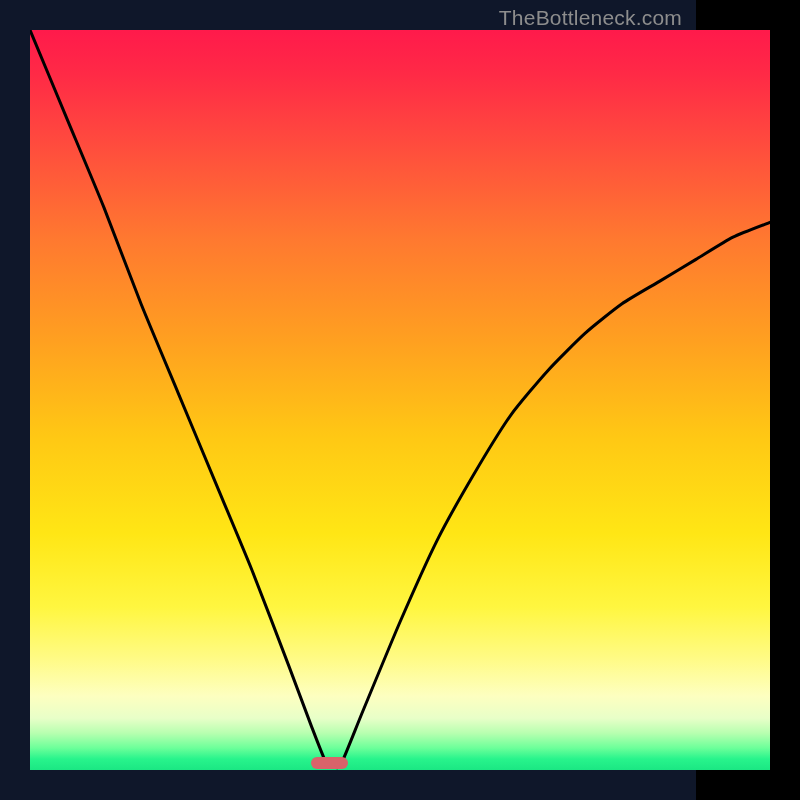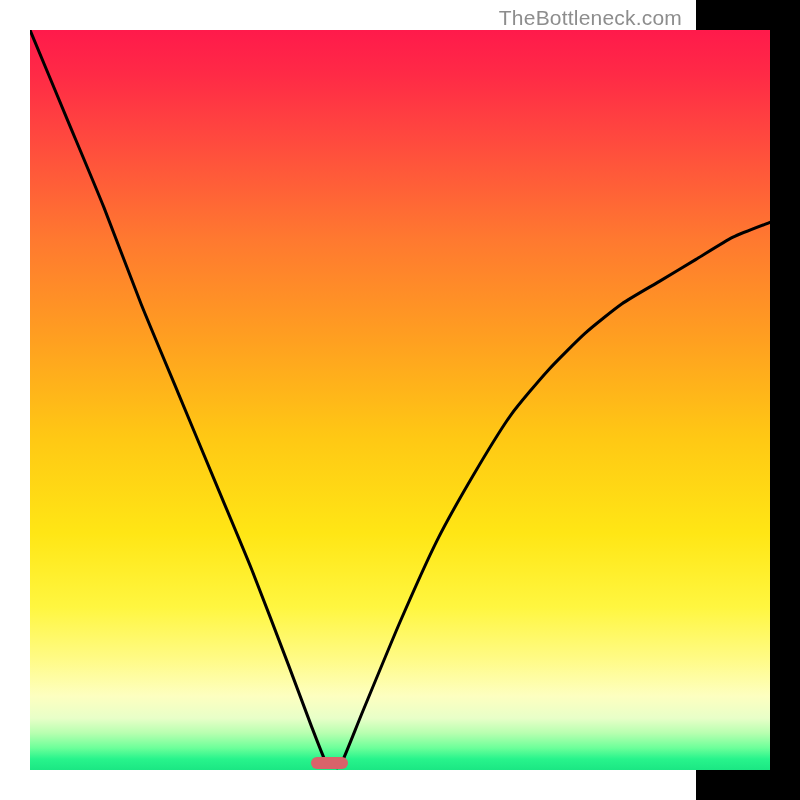--- a/index.html
+++ b/index.html
@@ -8,21 +8,21 @@
     width: 800px;
     height: 800px;
     background: #000;
     overflow: hidden;
     font-family: Arial, Helvetica, sans-serif;
   }
   .frame {
     position: relative;
     width: 696px;
     height: 800px;
-    background: #ffffff;
+    background: #0f172a;
     text-align: center;
   }
   .plot {
     position: absolute;
     left: 30px;
     top: 30px;
     width: 740px;
     height: 740px;
     overflow: hidden;
   }

